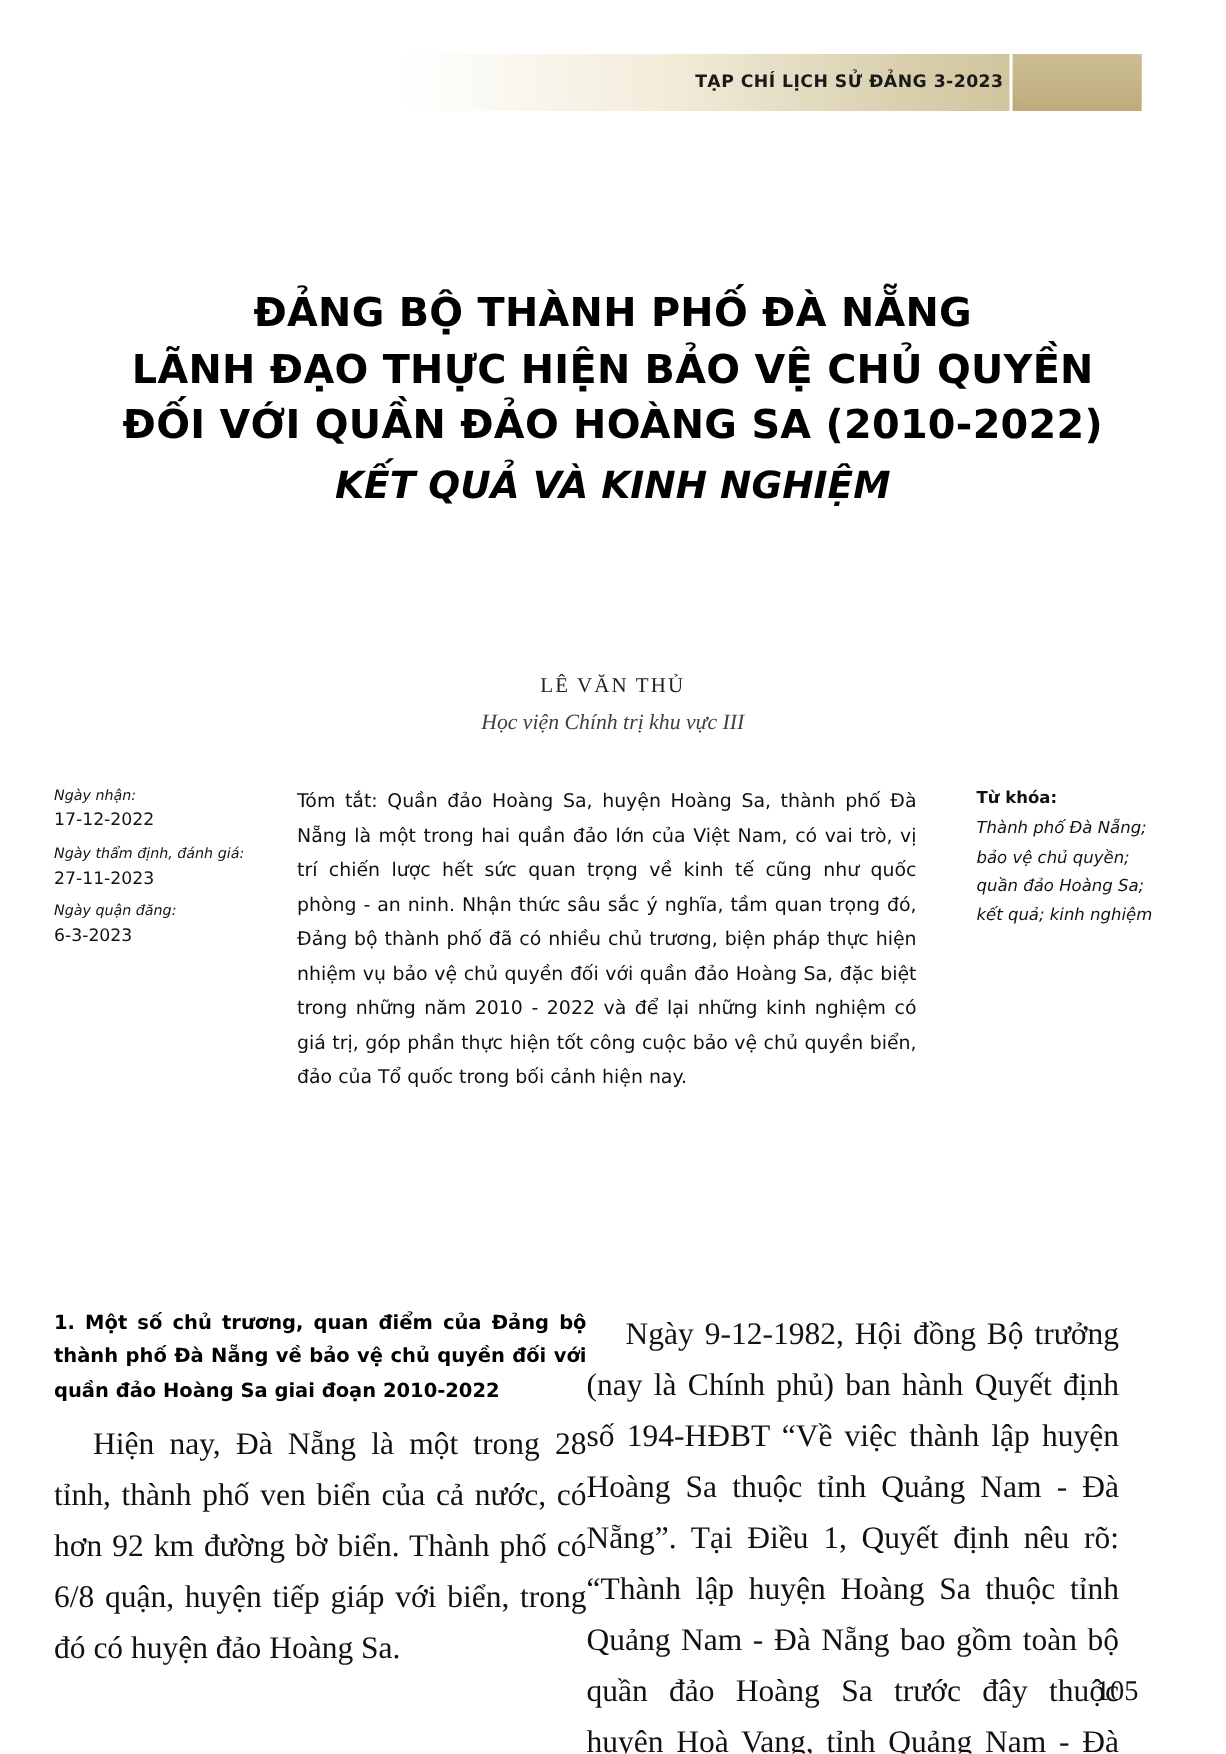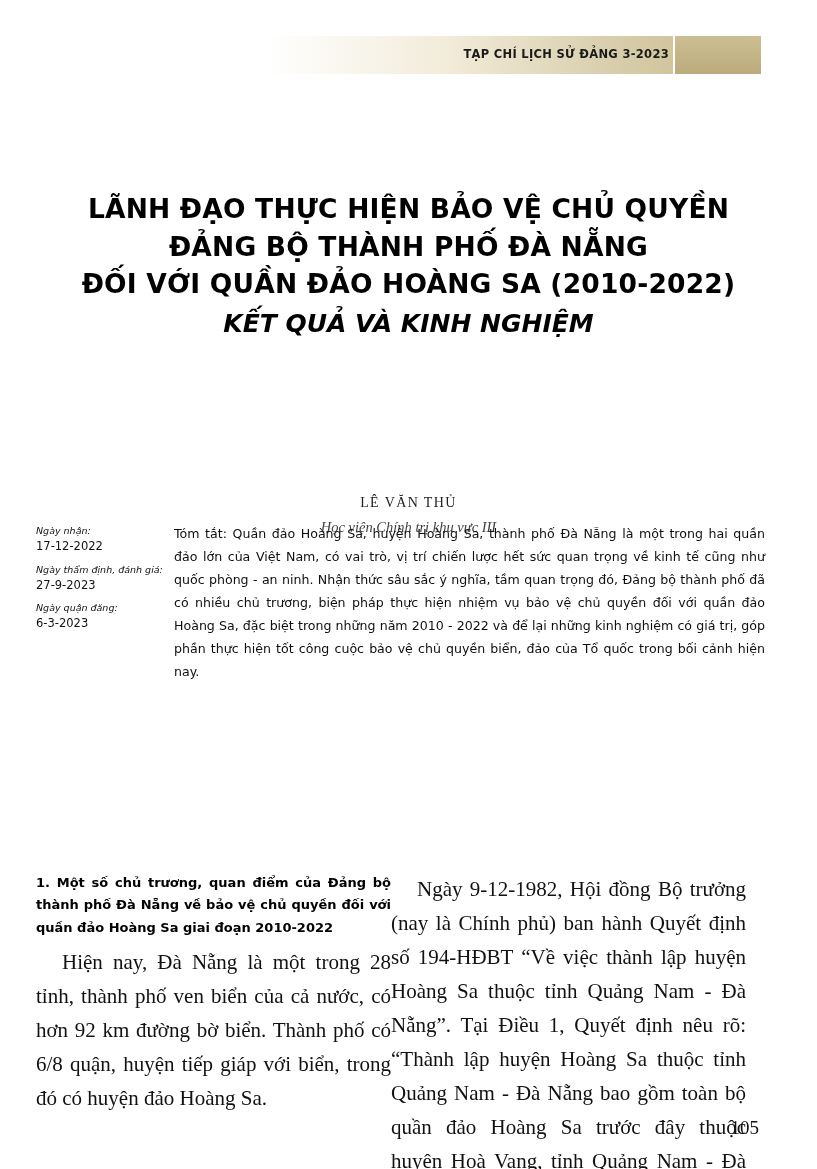--- a/index.html
+++ b/index.html
@@ -78,21 +78,20 @@
     margin-top: 2px;
   }
 
   
   .author-block {
     position: absolute;
     top: 450px;
     left: 0;
     right: 0;
     text-align: center;
-    margin-top: 45px;
   }
   .author-name {
     font-family: "Liberation Serif", serif;
     font-size: 14px;
     letter-spacing: 1.4px;
     color: #222;
   }
   .author-affil {
     font-family: "Liberation Serif", serif;
     font-style: italic;
@@ -102,20 +101,21 @@
   }
 
   
   .abs-region {
     position: absolute;
     top: 522px;
     left: 36px;
     right: 36px;
     display: flex;
     align-items: flex-start;
+    gap: 24px;
   }
   .dates-col {
     width: 128px;
     flex: 0 0 128px;
     font-family: "DejaVu Sans", sans-serif;
     font-size: 10px;
     color: #111;
     line-height: 1.5;
     padding-top: 2px;
   }
@@ -199,44 +199,51 @@
 </head>
 <body>
 
 <div class="running-head">
   <div class="running-head-bar"></div>
   <div class="running-head-text">TẠP CHÍ LỊCH SỬ ĐẢNG 3-2023</div>
   <div class="running-head-block"></div>
 </div>
 
 <div class="title-block">
+  <div class="title-line">ĐẢNG BỘ THÀNH PHỐ ĐÀ NẴNG</div>
   <div class="title-line">LÃNH ĐẠO THỰC HIỆN BẢO VỆ CHỦ QUYỀN</div>
-  <div class="title-line">ĐẢNG BỘ THÀNH PHỐ ĐÀ NẴNG</div>
   <div class="title-line">ĐỐI VỚI QUẦN ĐẢO HOÀNG SA (2010-2022)</div>
   <div class="title-sub">KẾT QUẢ VÀ KINH NGHIỆM</div>
 </div>
 
 <div class="author-block">
   <div class="author-name">LÊ VĂN THỦ</div>
   <div class="author-affil">Học viện Chính trị khu vực III</div>
 </div>
 
 <div class="abs-region">
 
   <div class="dates-col">
     <span class="lbl">Ngày nhận:</span>
     <span class="val">17-12-2022</span>
     <span class="lbl">Ngày thẩm định, đánh giá:</span>
-    <span class="val">27-9-2023</span>
+    <span class="val">27-11-2023</span>
     <span class="lbl">Ngày quận đăng:</span>
     <span class="val">6-3-2023</span>
   </div>
 
   <div class="abs-col">Tóm tắt: Quần đảo Hoàng Sa, huyện Hoàng Sa, thành phố Đà Nẵng là một trong hai quần đảo lớn của Việt Nam, có vai trò, vị trí chiến lược hết sức quan trọng về kinh tế cũng như quốc phòng - an ninh. Nhận thức sâu sắc ý nghĩa, tầm quan trọng đó, Đảng bộ thành phố đã có nhiều chủ trương, biện pháp thực hiện nhiệm vụ bảo vệ chủ quyền đối với quần đảo Hoàng Sa, đặc biệt trong những năm 2010 - 2022 và để lại những kinh nghiệm có giá trị, góp phần thực hiện tốt công cuộc bảo vệ chủ quyền biển, đảo của Tổ quốc trong bối cảnh hiện nay.</div>
 
+  <div class="kw-col">
+    <span class="kw-title">Từ khóa:</span>
+    <span class="kw-item">Thành phố Đà Nẵng;</span>
+    <span class="kw-item">bảo vệ chủ quyền;</span>
+    <span class="kw-item">quần đảo Hoàng Sa;</span>
+    <span class="kw-item">kết quả; kinh nghiệm</span>
+  </div>
 </div>
 
 <div class="body-region">
   <div class="col">
     <div class="sec-head">1. Một số chủ trương, quan điểm của Đảng bộ thành phố Đà Nẵng về bảo vệ chủ quyền đối với quần đảo Hoàng Sa giai đoạn 2010-2022</div>
     <div class="para">Hiện nay, Đà Nẵng là một trong 28 tỉnh, thành phố ven biển của cả nước, có hơn 92 km đường bờ biển. Thành phố có 6/8 quận, huyện tiếp giáp với biển, trong đó có huyện đảo Hoàng Sa.</div>
   </div>
   <div class="col">
     <div class="para">Ngày 9-12-1982, Hội đồng Bộ trưởng (nay là Chính phủ) ban hành Quyết định số 194-HĐBT “Về việc thành lập huyện Hoàng Sa thuộc tỉnh Quảng Nam - Đà Nẵng”. Tại Điều 1, Quyết định nêu rõ: “Thành lập huyện Hoàng Sa thuộc tỉnh Quảng Nam - Đà Nẵng bao gồm toàn bộ quần đảo Hoàng Sa trước đây thuộc huyện Hoà Vang, tỉnh Quảng Nam - Đà Nẵng”. Từ ngày 1-1-1997, Đà</div>
   </div>

